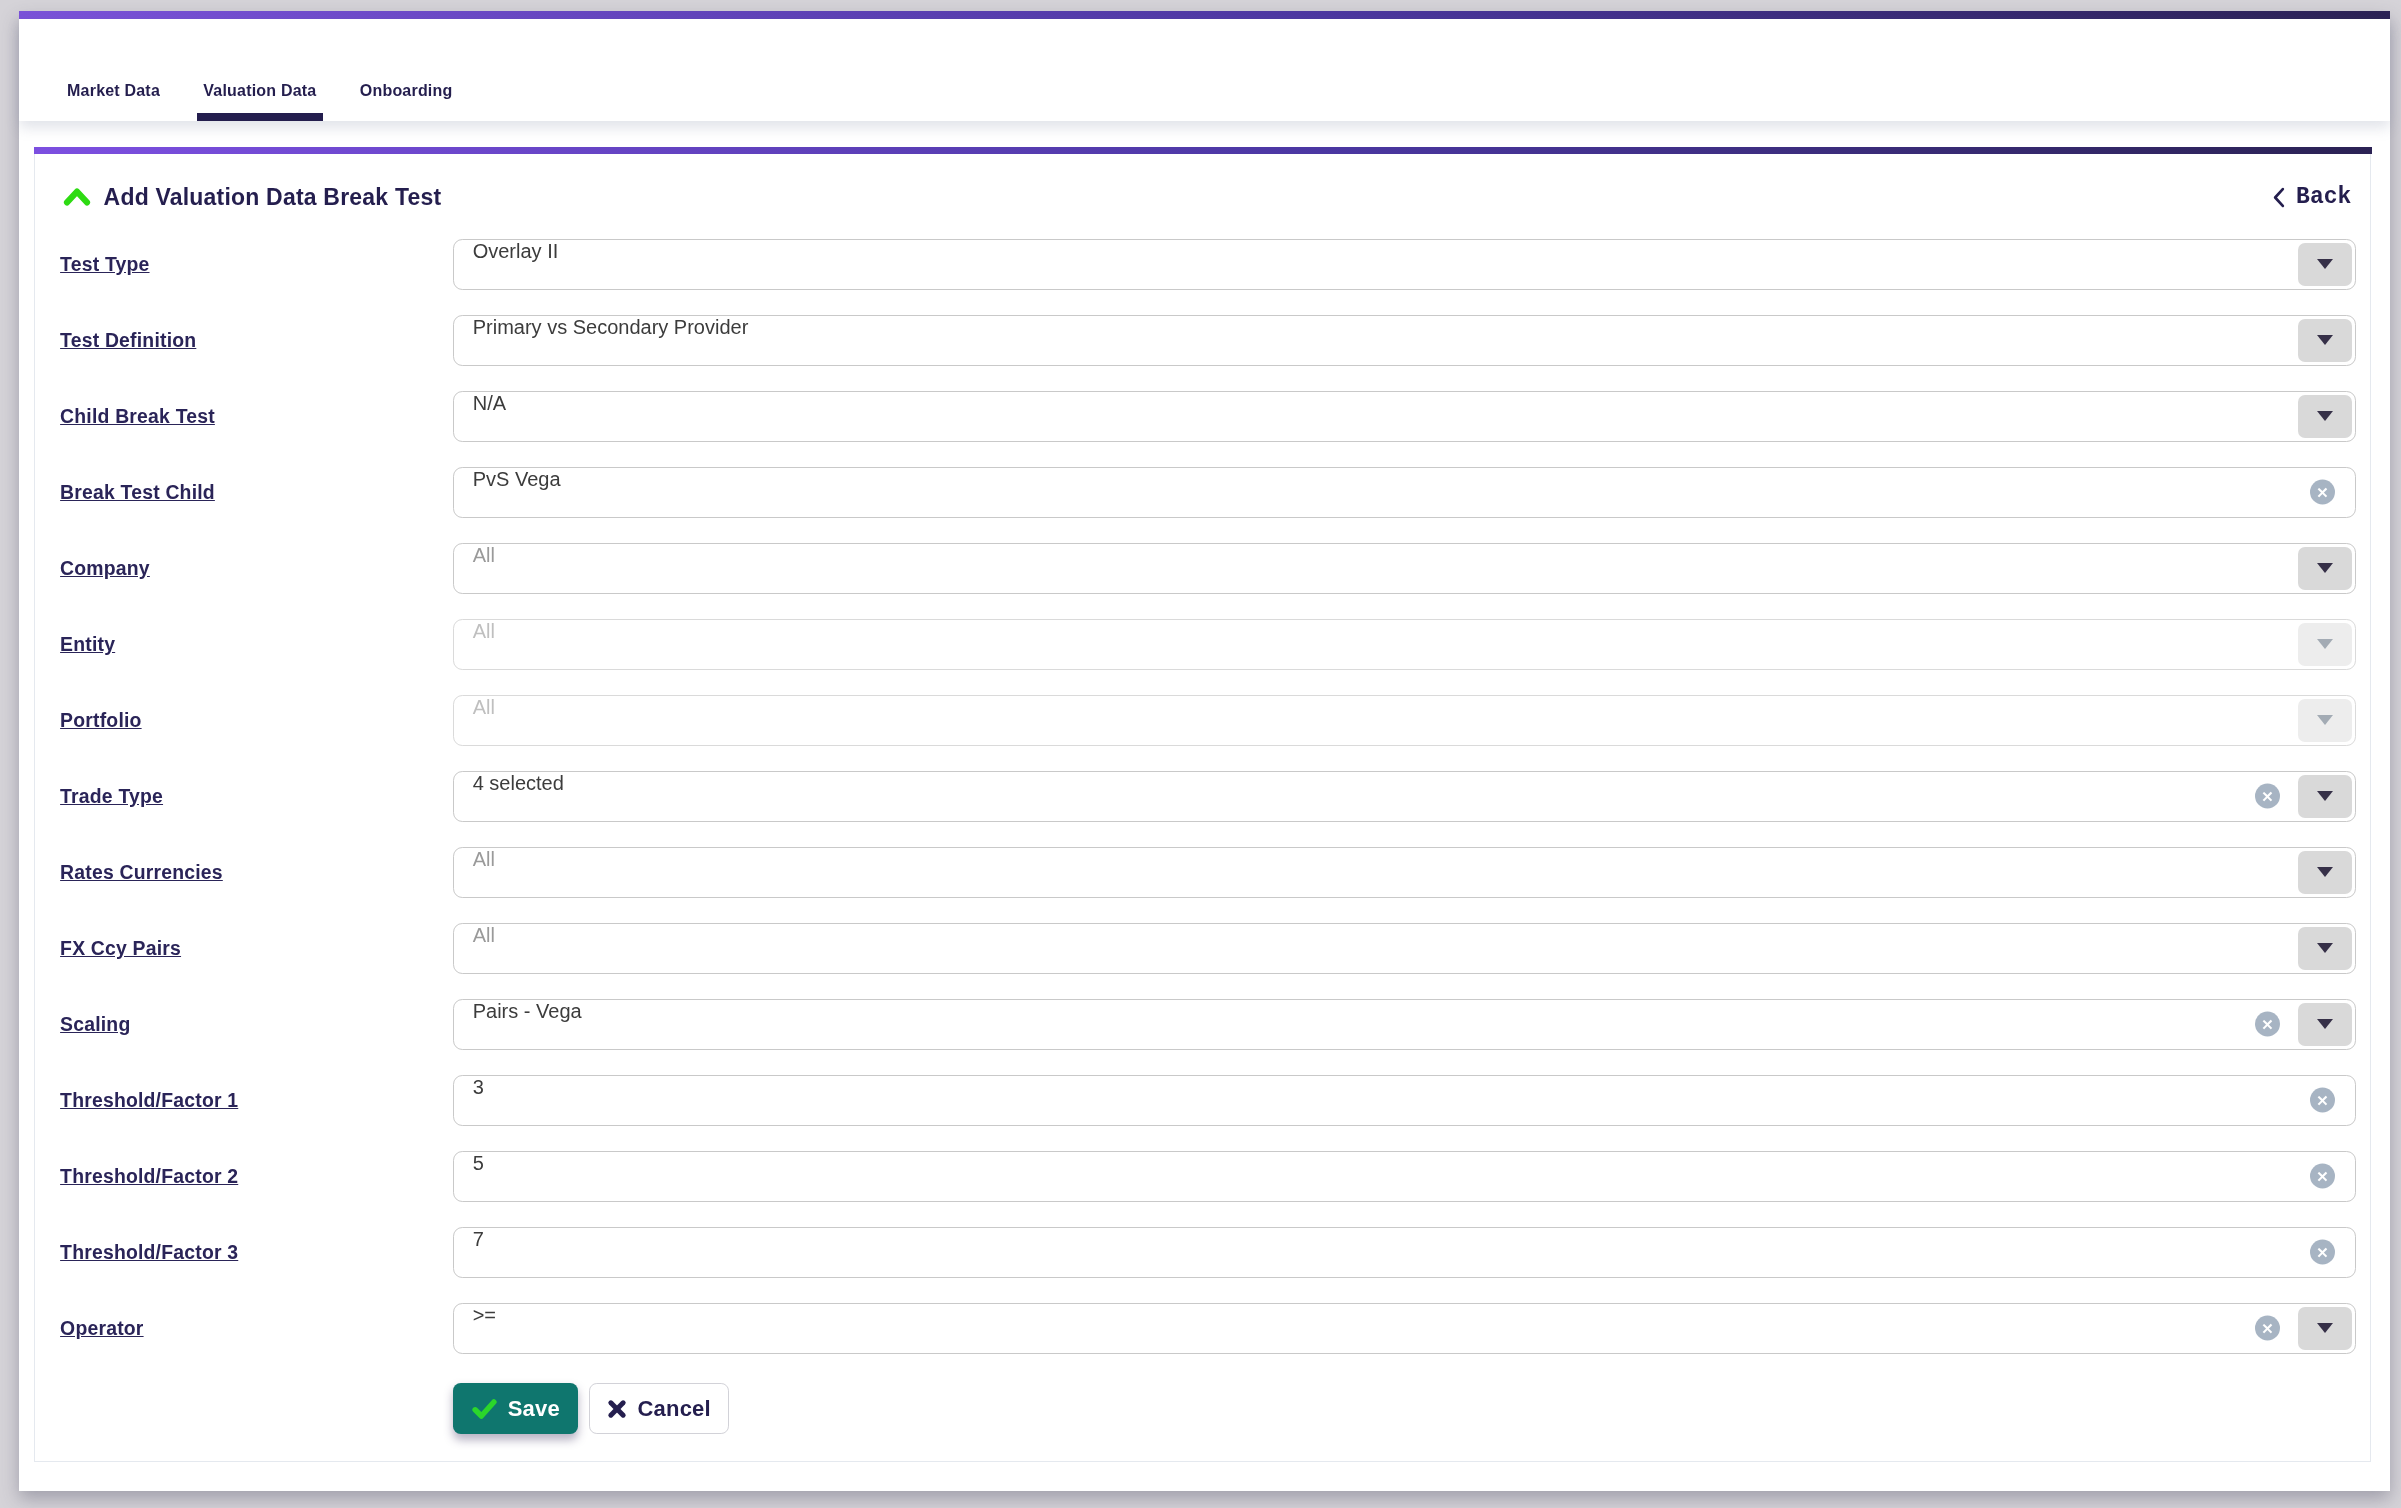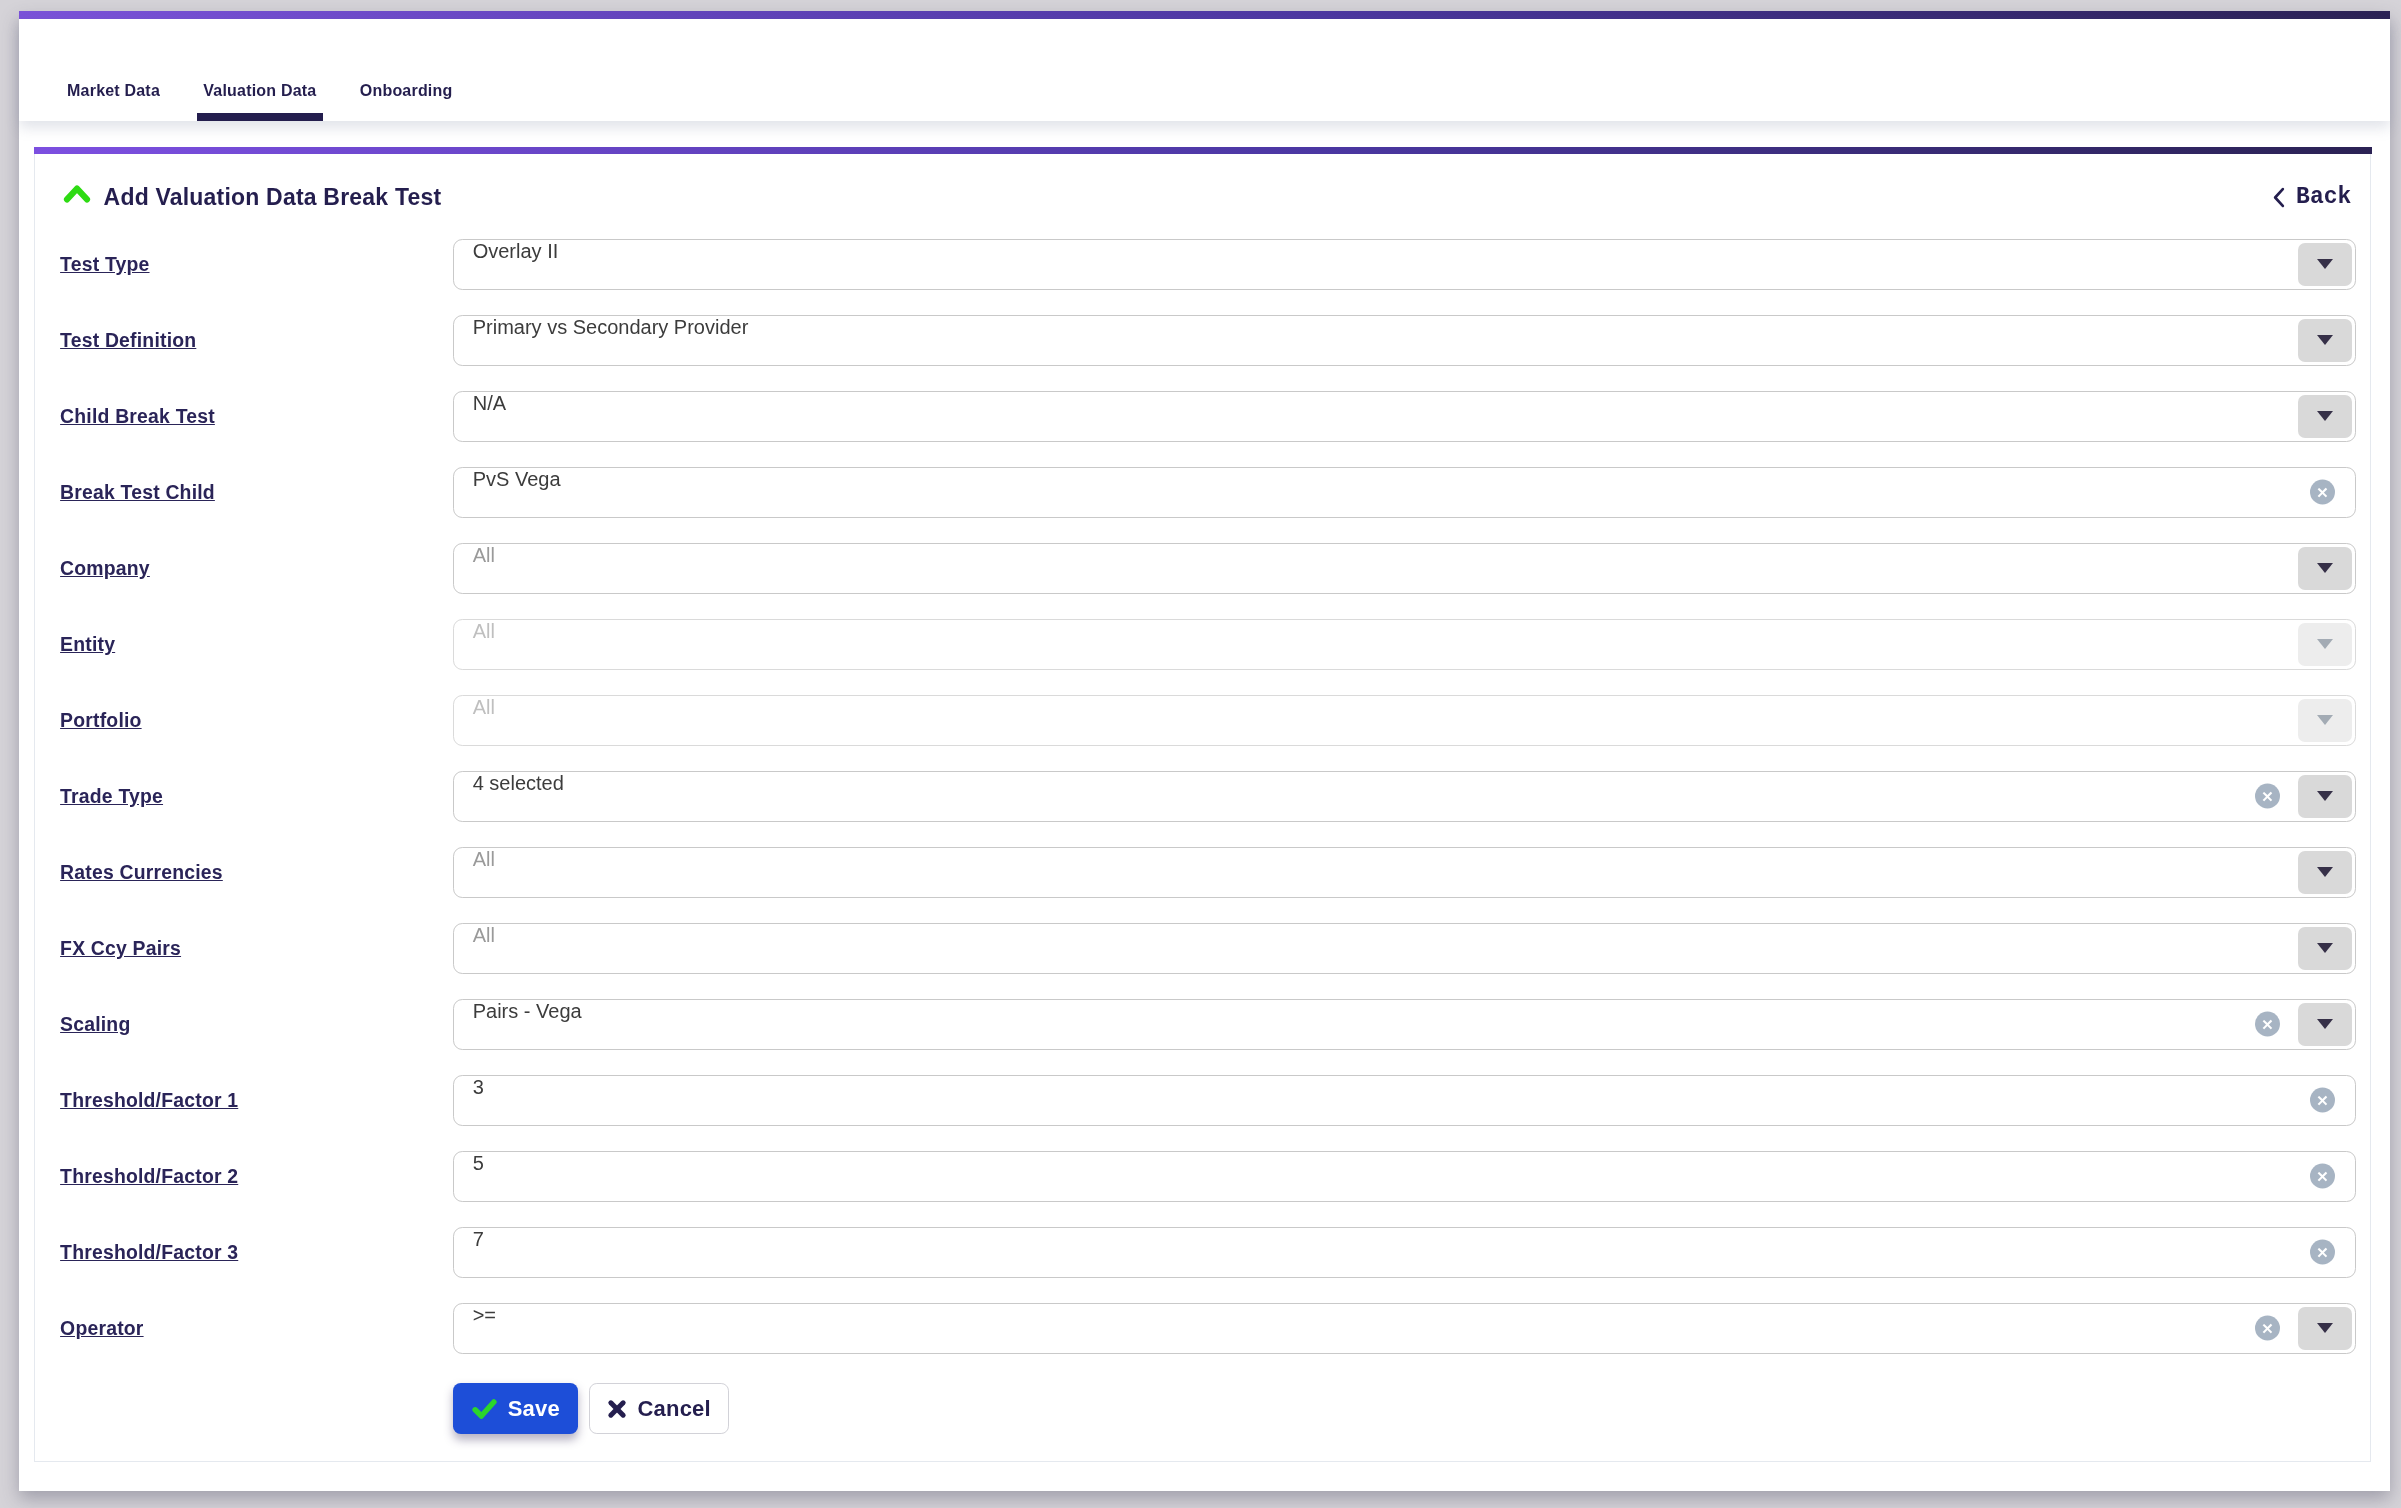--- a/index.html
+++ b/index.html
@@ -46,21 +46,21 @@
     background:#fff;
   }
   .card::before {
     content:""; position:absolute; left:-1.6px; right:-1.6px; top:-1.6px; height:7.8px;
     background:linear-gradient(90deg,#7c4fe0 0%, #4b37a2 55%, #2b2254 100%);
   }
   .card-header {
     display:flex; align-items:center; justify-content:space-between;
     padding:28px 4.7px 28px 3.1px;
   }
-  .card-header-left { display:flex; align-items:flex-start; }
+  .card-header-left { display:flex; align-items:center; }
   .collapse-icon { display:flex; align-items:center; }
   .panel-title {
     font-size:23px; font-weight:700; color:#241e4e; margin-left:12.4px;
     letter-spacing:0.2px;
   }
   .back-link {
     display:flex; align-items:center; gap:11px;
     font-size:23px; font-weight:700; color:#241e4e; cursor:pointer;font-family:Liberation Mono, monospace;
   }
   .form-row { display:flex; align-items:center; height:51px; margin-bottom:25px; }
@@ -97,21 +97,21 @@
     border-left:8.5px solid transparent; border-right:8.5px solid transparent;
     border-top:10px solid #363048;
   }
   .dd-btn.dd-disabled .tri { border-top-color:#a3abb4; }
   .actions { display:flex; margin:29.5px 0 0 393px; }
   .btn {
     height:51px; border-radius:7.8px; display:flex; align-items:center;
     font-size:22px; font-weight:700; cursor:pointer; letter-spacing:0.2px;
   }
   .save-btn {
-    background:#1d4ed8; color:#fff; padding:0 18.6px;
+    background:#0f766e; color:#fff; padding:0 18.6px;
     box-shadow:0 5.4px 9.3px rgba(46,33,82,.35);
   }
   .save-btn .btn-icon { margin-right:11px; display:flex; }
   .cancel-btn {
     background:#fff; color:#241e4e; border:1.6px solid #d2d2d8;
     padding:0 17px; margin-left:11px;
   }
   .cancel-btn .btn-icon { margin-right:10px; display:flex; }
 </style>
 </head>

